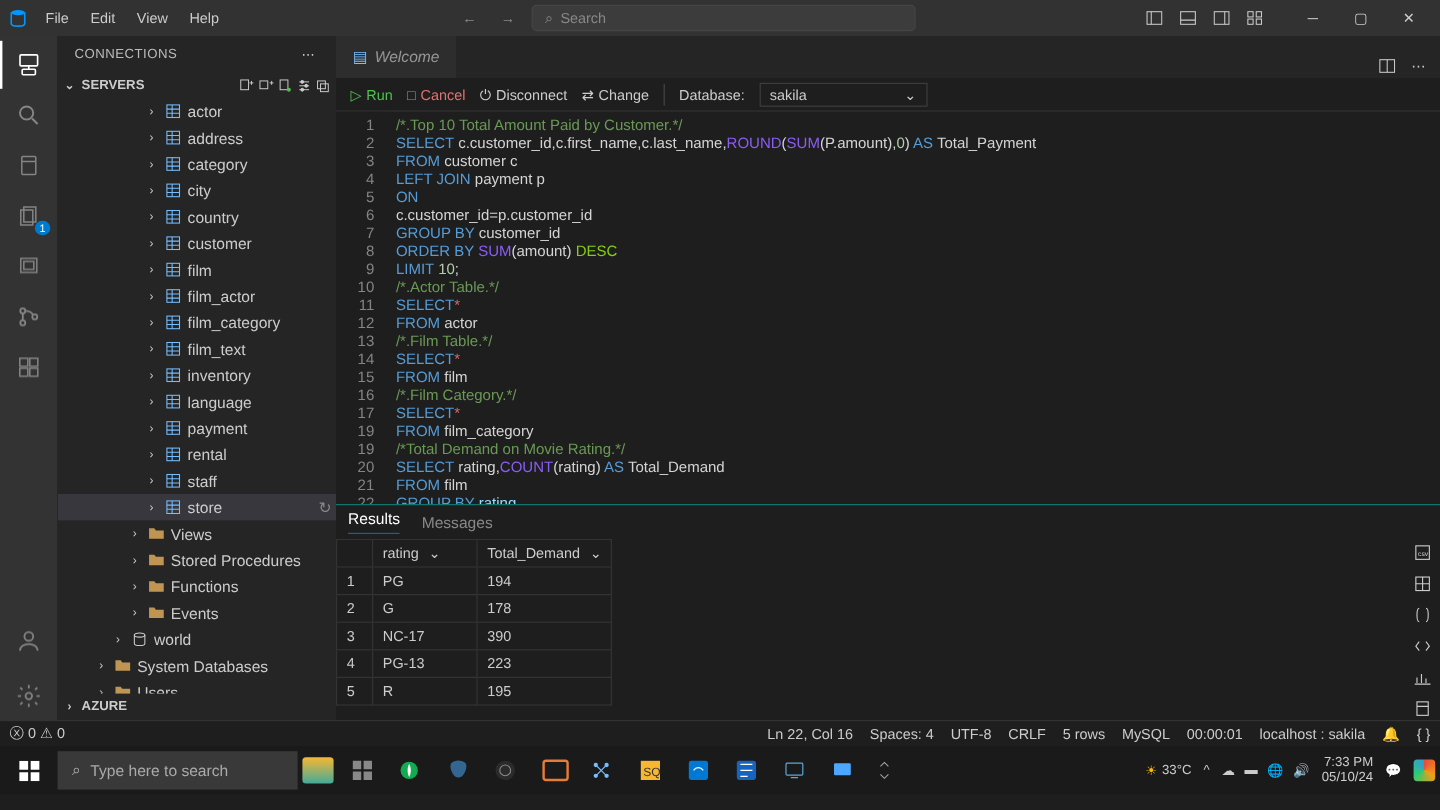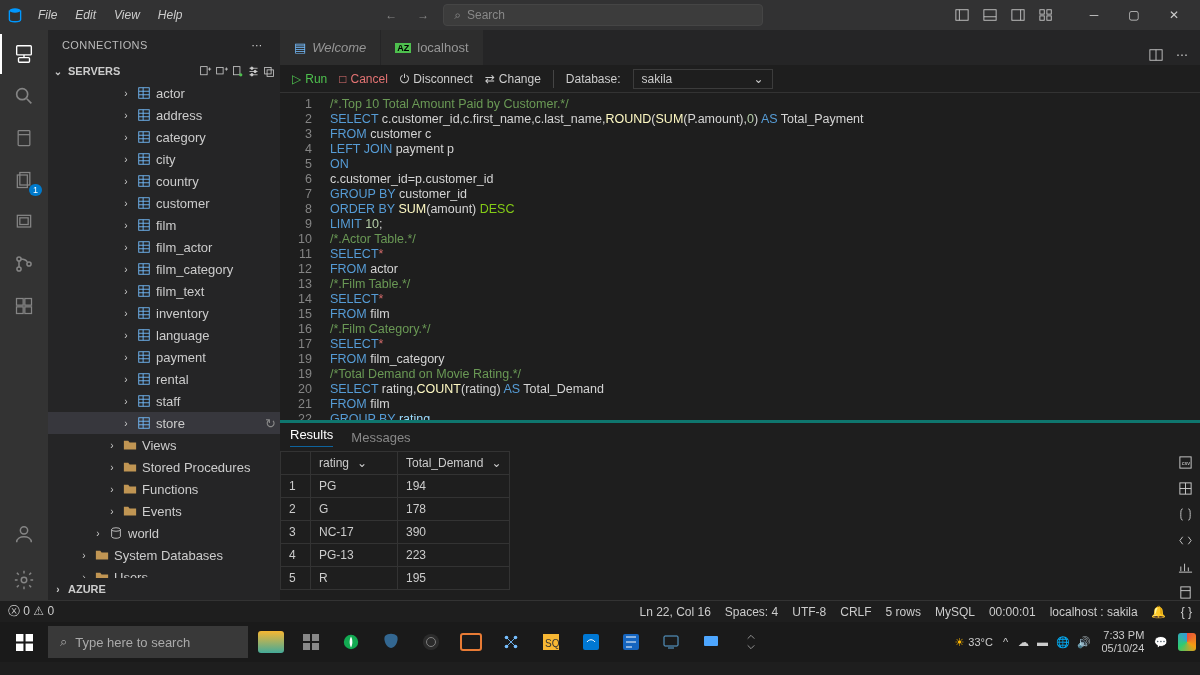--- a/index.html
+++ b/index.html
@@ -1,20 +1,20 @@
 <!DOCTYPE html>
 <html><head>
 <meta charset="utf-8">
 <style>
 * { margin: 0; padding: 0; box-sizing: border-box; font-family: 'Segoe UI', Tahoma, sans-serif; }
 body { background: #1e1e1e; color: #cccccc; font-size: 12px; overflow: hidden; width: 1200px; height: 675px; position: relative; }
 .titlebar { height: 30px; background: #323233; display: flex; align-items: center; padding: 0 6px; color: #cccccc; }
 .titlebar-left { display: flex; gap: 2px; align-items: center; }
 .tb-logo { width: 18px; height: 18px; display:flex;align-items:center;justify-content:center;margin-right:4px;color:#0098ff;}
-.tb-menu { padding: 4px 8px; cursor: pointer; font-size: 12px; font-style: italic; }
+.tb-menu { padding: 4px 8px; cursor: pointer; font-size: 12px; }
 .tb-center { flex: 1; display: flex; justify-content: center; align-items: center; gap: 8px; }
 .nav-arrow { width: 24px; height:24px; display:flex; align-items:center; justify-content:center; color:#888; cursor:pointer; }
 .searchbar { background:#3c3c3c; border:1px solid #454545; border-radius:4px; padding:3px 10px; width:320px; display:flex; align-items:center; gap:6px; color:#888; font-size:12px;}
 .tb-right { display:flex; align-items:center; gap:8px;}
 .tb-icon { width:20px; height:20px; display:flex; align-items:center; justify-content:center; cursor:pointer; color:#ccc;}
 .win-controls{margin-left:10px;display:flex;}
 .win-btn{width:40px;height:30px;display:flex;align-items:center;justify-content:center;cursor:pointer;}
 .main { display:flex; height: 570px; }
 .activitybar { width: 48px; background:#333333; display:flex;flex-direction:column;align-items:center;padding-top:4px;gap:2px;}
 .activity-item{width:48px;height:40px;display:flex;align-items:center;justify-content:center;cursor:pointer;color:#858585;position:relative;}
@@ -43,45 +43,45 @@
 .tab-actions{margin-left:auto;display:flex;gap:6px;padding:0 8px;align-items:center;color:#ccc;}
 .qbar{height:28px;display:flex;align-items:center;padding:0 12px;gap:12px;font-size:12px;color:#ccc;border-bottom:1px solid #333;}
 .qbtn{display:flex;align-items:center;gap:4px;cursor:pointer;}
 .qbtn.run{color:#4ec04e;}
 .qbtn.cancel{color:#e37373;}
 .dbselect{border:1px solid #3c3c3c;padding:2px 8px;display:flex;align-items:center;gap:10px;min-width:140px;}
 .sep{width:1px;height:18px;background:#454545;}
 .code-area{flex:1;display:flex;overflow:hidden;font-family:'Consolas','Courier New',monospace;font-size:12.5px;line-height:15px;}
 .gutter{background:#1e1e1e;color:#858585;text-align:right;padding:4px 10px 4px 18px;user-select:none;}
 .code{padding:4px 8px;white-space:pre;flex:1;color:#d4d4d4;}
-.results-pane{height:180px;border-top:3px solid #0f766e;display:flex;flex-direction:column;position:relative;}
+.results-pane{height:180px;border-top:1px solid #0f766e;display:flex;flex-direction:column;position:relative;}
 .results-tabs{height:28px;display:flex;align-items:center;gap:18px;padding:0 10px;font-size:13px;}
 .r-tab{cursor:pointer;color:#888;}
 .r-tab.active{color:#fff;border-bottom:1px solid #0e639c;padding-bottom:4px;}
 .grid{flex:1;overflow:auto;font-family:'Consolas',monospace;font-size:12px;}
 .grid table{border-collapse:collapse;}
 .grid th,.grid td{border:1px solid #333;padding:4px 8px;text-align:left;color:#ccc;}
 .grid th{color:#ccc;background:#1e1e1e;font-weight:400;}
 .rownum{width:30px;text-align:center;color:#888;background:#1e1e1e;}
 .col-head{display:flex;gap:8px;align-items:center;min-width:70px;}
 .side-actions{position:absolute;right:4px;top:28px;display:flex;flex-direction:column;gap:4px;color:#ccc;}
 .side-act{width:22px;height:22px;display:flex;align-items:center;justify-content:center;cursor:pointer;}
 .statusbar{height:22px;background:#007acc;color:#fff;display:flex;align-items:center;padding:0 8px;font-size:12px;gap:14px;}
 .statusbar .right{margin-left:auto;display:flex;gap:14px;align-items:center;}
 .sb-item{cursor:pointer;}
 .taskbar{height:40px;background:#1a1a1a;display:flex;align-items:center;padding:0 4px;gap:4px;}
 .tb-start{width:40px;height:36px;display:flex;align-items:center;justify-content:center;cursor:pointer;}
 .tb-search{flex:0 0 200px;height:32px;background:#393939;display:flex;align-items:center;gap:8px;padding:0 12px;color:#aaa;font-size:13px;}
 .tb-apps{display:flex;gap:2px;height:40px;align-items:center;}
-.tb-app{width:38px;height:36px;display:flex;align-items:center;justify-content:center;cursor:pointer;}
+.tb-app{width:38px;height:36px;display:flex;align-items:center;cursor:pointer;}
 .tb-tray{margin-left:auto;display:flex;align-items:center;gap:10px;color:#ccc;font-size:11px;}
 .tray-icons{display:flex;gap:8px;align-items:center;}
 .tray-time{display:flex;flex-direction:column;align-items:flex-end;line-height:13px;}
 .k-kw{color:#569cd6;}
-.k-fn{color:#fef9c3;}
+.k-fn{color:#8b5cf6;}
 .k-num{color:#b5cea8;}
 .k-cmt{color:#6a9955;}
 .k-star{color:#d16969;}
 .k-desc{color:#84cc16;}
 .k-ident{color:#9cdcfe;}
 .folder-icon svg,.tree-icon svg{width:14px;height:14px;}
 </style>
 </head>
 <body>
 
@@ -516,24 +516,20 @@
       <span class="chev">›</span>
       <span>AZURE</span>
     </div>
   </div>
 
   <div class="editor-area">
     <div class="tabs">
       <div class="tab">
         <span style="color:#75beff">▤</span>
         <span style="font-style:italic">Welcome</span>
-      </div>
-      <div class="tab">
-        <span style="background:#4ec04e;color:#000;padding:0 2px;font-size:9px;font-weight:700">AZ</span>
-        <span>localhost</span>
       </div>
       <div class="tab-actions">
         <span class="tb-icon">
             <svg viewBox="0 0 16 16" width="14" height="14" fill="none" stroke="currentColor">
               <rect x="1" y="2" width="14" height="12"></rect>
               <line x1="8" y1="2" x2="8" y2="14"></line>
             </svg>
           </span>
         <span class="tb-icon">⋯</span>
       </div>

